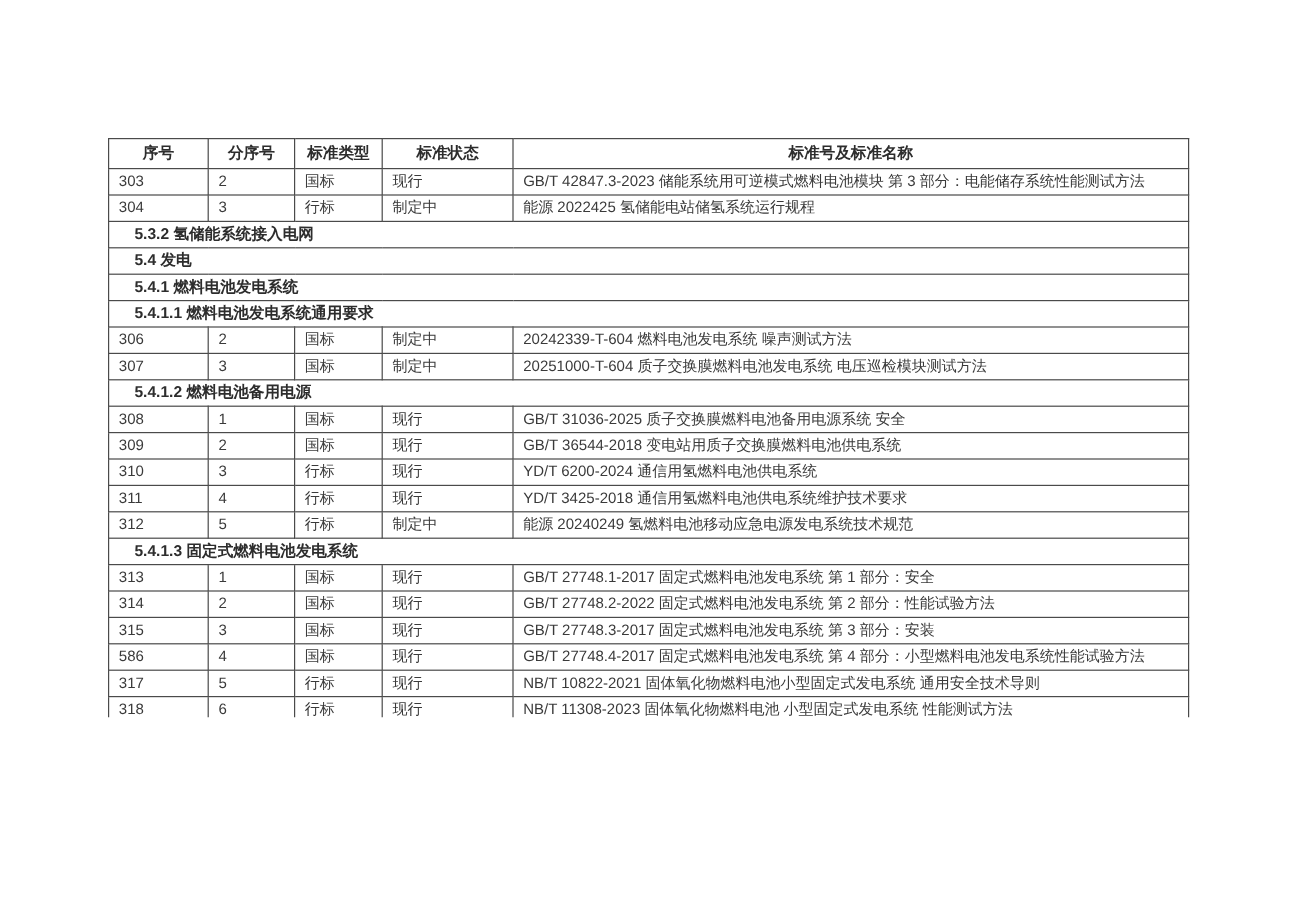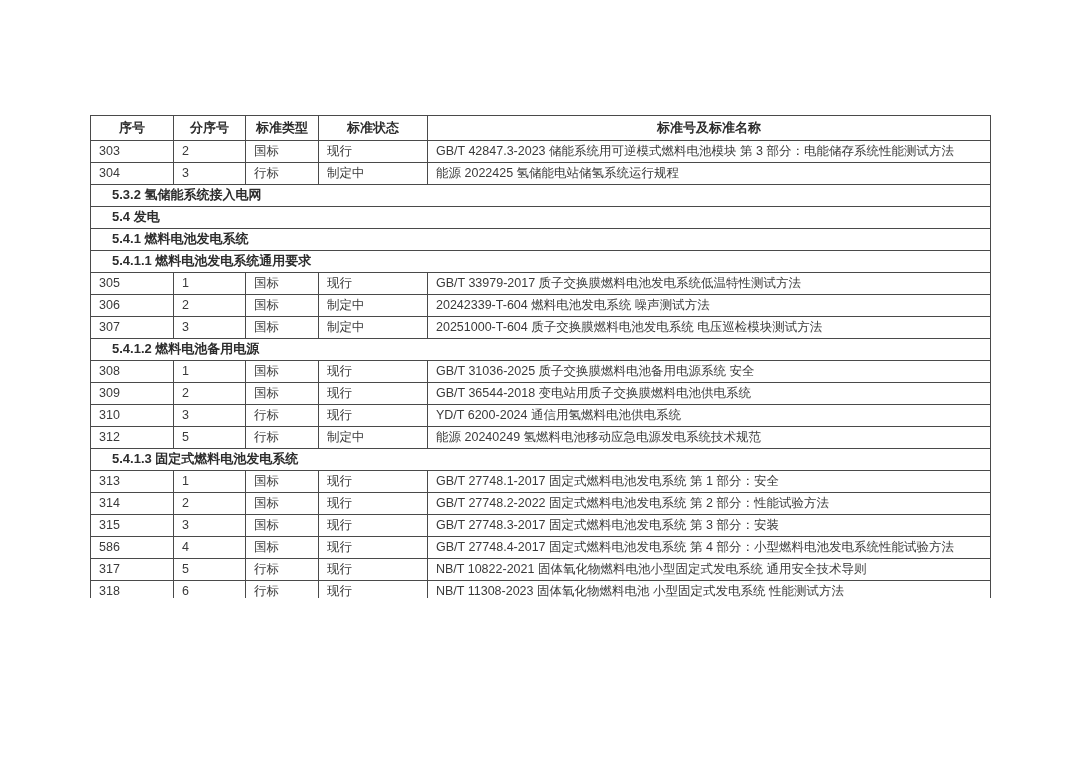--- a/index.html
+++ b/index.html
@@ -99,27 +99,20 @@
         <tr>
           <td colspan="5" class="section">5.4 发电</td>
         </tr>
         <tr>
           <td colspan="5" class="section">5.4.1 燃料电池发电系统</td>
         </tr>
         <tr>
           <td colspan="5" class="section">5.4.1.1 燃料电池发电系统通用要求</td>
         </tr>
         <tr>
-          <td>305</td>
-          <td>1</td>
-          <td>国标</td>
-          <td>现行</td>
-          <td>GB/T 33979-2017 质子交换膜燃料电池发电系统低温特性测试方法</td>
-        </tr>
-        <tr>
           <td>306</td>
           <td>2</td>
           <td>国标</td>
           <td>制定中</td>
           <td>20242339-T-604 燃料电池发电系统 噪声测试方法</td>
         </tr>
         <tr>
           <td>307</td>
           <td>3</td>
           <td>国标</td>
@@ -144,20 +137,27 @@
           <td>GB/T 36544-2018 变电站用质子交换膜燃料电池供电系统</td>
         </tr>
         <tr>
           <td>310</td>
           <td>3</td>
           <td>行标</td>
           <td>现行</td>
           <td>YD/T 6200-2024 通信用氢燃料电池供电系统</td>
         </tr>
         <tr>
+          <td>311</td>
+          <td>4</td>
+          <td>行标</td>
+          <td>现行</td>
+          <td>YD/T 3425-2018  通信用氢燃料电池供电系统维护技术要求</td>
+        </tr>
+        <tr>
           <td>312</td>
           <td>5</td>
           <td>行标</td>
           <td>制定中</td>
           <td>能源 20240249 氢燃料电池移动应急电源发电系统技术规范</td>
         </tr>
         <tr>
           <td colspan="5" class="section">5.4.1.3 固定式燃料电池发电系统</td>
         </tr>
         <tr>

